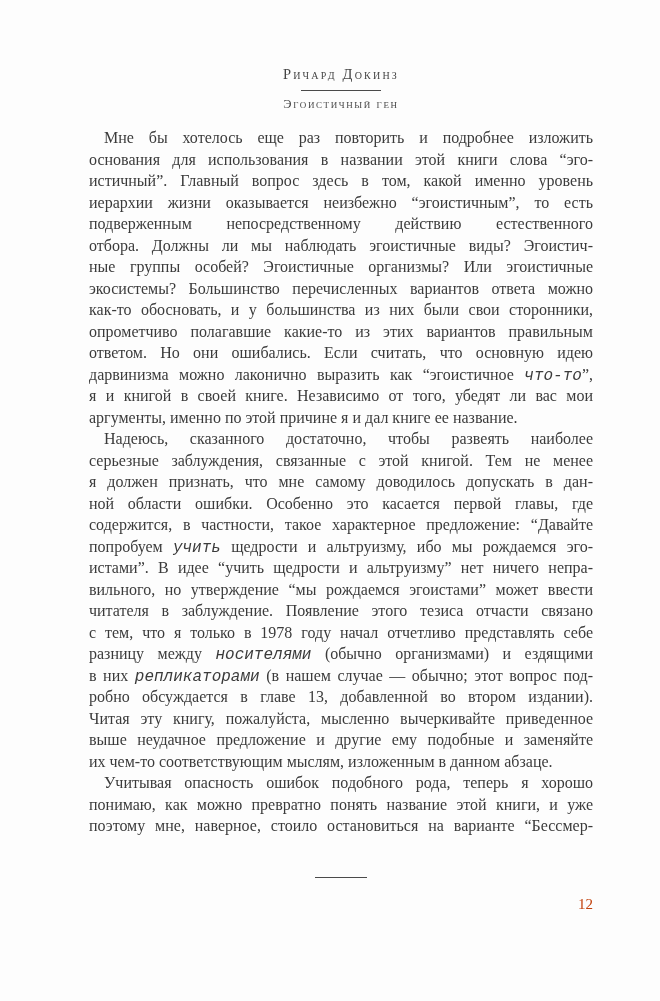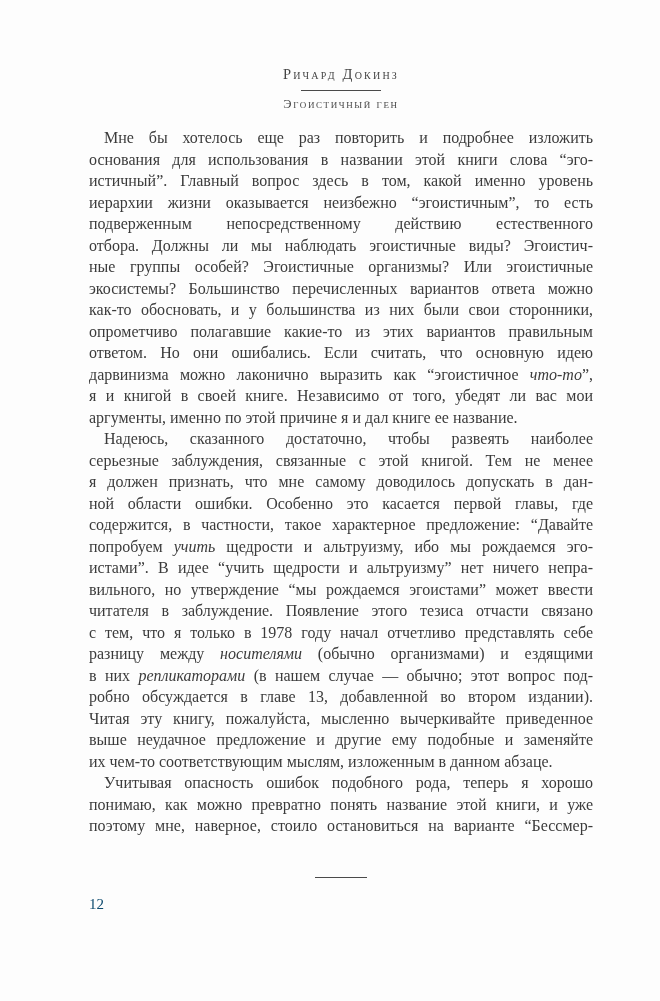--- a/index.html
+++ b/index.html
@@ -55,37 +55,37 @@
     line-height: 21.5px;
   }
   .line {
     text-align: justify;
     text-align-last: justify;
     height: 21.5px;
     overflow: hidden;
   }
   .line.first { text-indent: 15px; }
   .line.last { text-align-last: left; }
-  .line em { font-style: italic; }
+  .line em { font-style: italic; font-family: Liberation Mono, monospace; }
   .footer-rule {
     position: absolute;
     top: 877px;
     left: 315px;
     width: 52px;
     height: 0;
     border-top: 1px solid var(--rule);
   }
   .page-number {
     position: absolute;
     top: 896px;
     left: 89px;
     width: 504px;
-    text-align: left;
+    text-align: right;
     font-size: 15px;
-    color: #0c4a6e;
+    color: #c2410c;
   }
 </style>
 </head>
 <body>
 
 <div class="page">
 
   <div class="page-header">
     <div class="author">Ричард Докинз</div>
     <div class="header-rule"></div>

